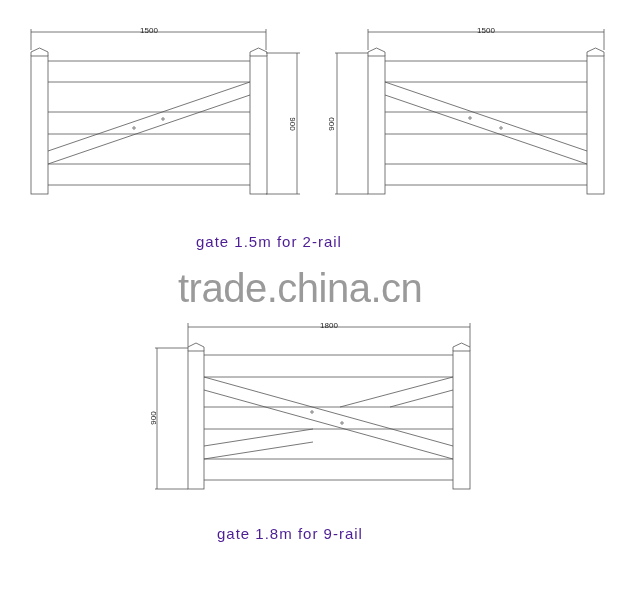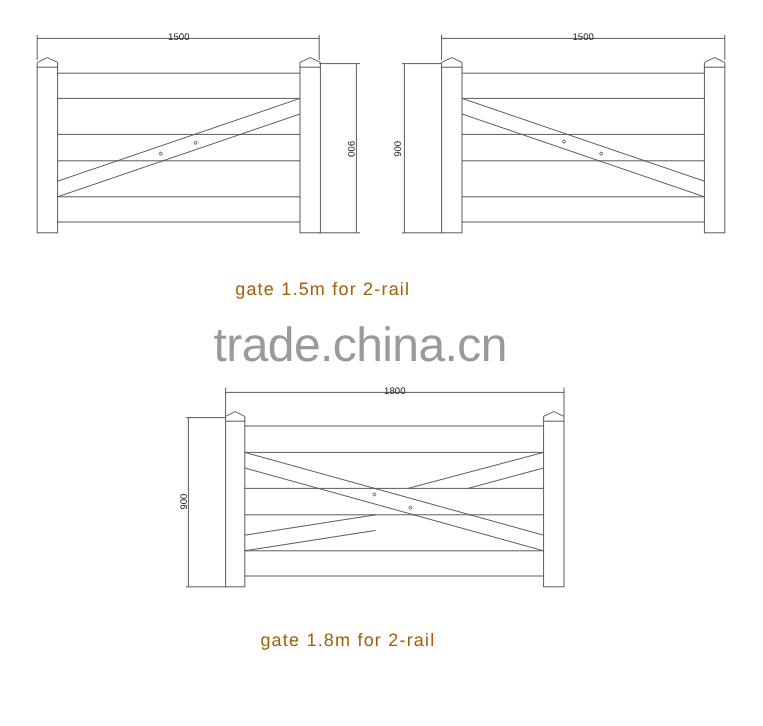--- a/index.html
+++ b/index.html
@@ -1,18 +1,18 @@
 <!DOCTYPE html>
 <html><head>
 <meta charset="utf-8">
 <style>
   html,body{margin:0;padding:0;background:#fff;}
   body{width:636px;height:605px;position:relative;overflow:hidden;font-family:"Liberation Sans",sans-serif;}
   svg{position:absolute;left:0;top:0;}
-  .cap{position:absolute;font-family:"Liberation Sans",sans-serif;font-size:15px;color:#a16207;letter-spacing:1px;white-space:nowrap;}
+  .cap{position:absolute;font-family:"Liberation Sans",sans-serif;font-size:15px;color:#4c1d95;letter-spacing:1px;white-space:nowrap;}
   .wm{position:absolute;left:178px;top:266px;font-family:"Liberation Sans",sans-serif;font-size:40px;color:#9a9a9a;letter-spacing:-0.5px;white-space:nowrap;}
   .dim{font-family:"Liberation Sans",sans-serif;font-size:8px;fill:#222;}
 </style>
 </head>
 <body>
 
 <svg width="636" height="605" viewBox="0 0 636 605">
   <g stroke="#555" stroke-width="0.8" fill="none">
 
     <g>
@@ -98,13 +98,13 @@
   <text class="dim" x="149" y="33" text-anchor="middle">1500</text>
   <text class="dim" x="486" y="33" text-anchor="middle">1500</text>
   <text class="dim" x="329" y="328" text-anchor="middle">1800</text>
   <text class="dim" transform="translate(290,124) rotate(90)" text-anchor="middle">900</text>
   <text class="dim" transform="translate(334,124) rotate(-90)" text-anchor="middle">900</text>
   <text class="dim" transform="translate(156,418) rotate(-90)" text-anchor="middle">900</text>
 </svg>
 
 <div class="cap" style="left:196px;top:233px;">gate 1.5m for 2-rail</div>
 <div class="wm">trade.china.cn</div>
-<div class="cap" style="left:217px;top:525px;">gate 1.8m for 2-rail</div>
+<div class="cap" style="left:217px;top:525px;">gate 1.8m for 9-rail</div>
 
 </body></html>

